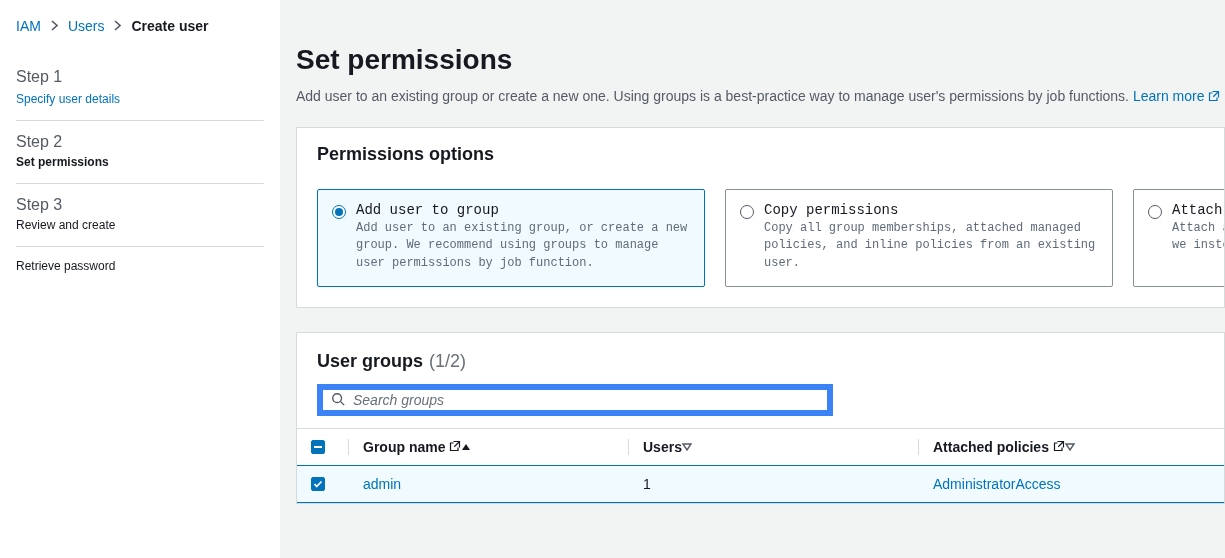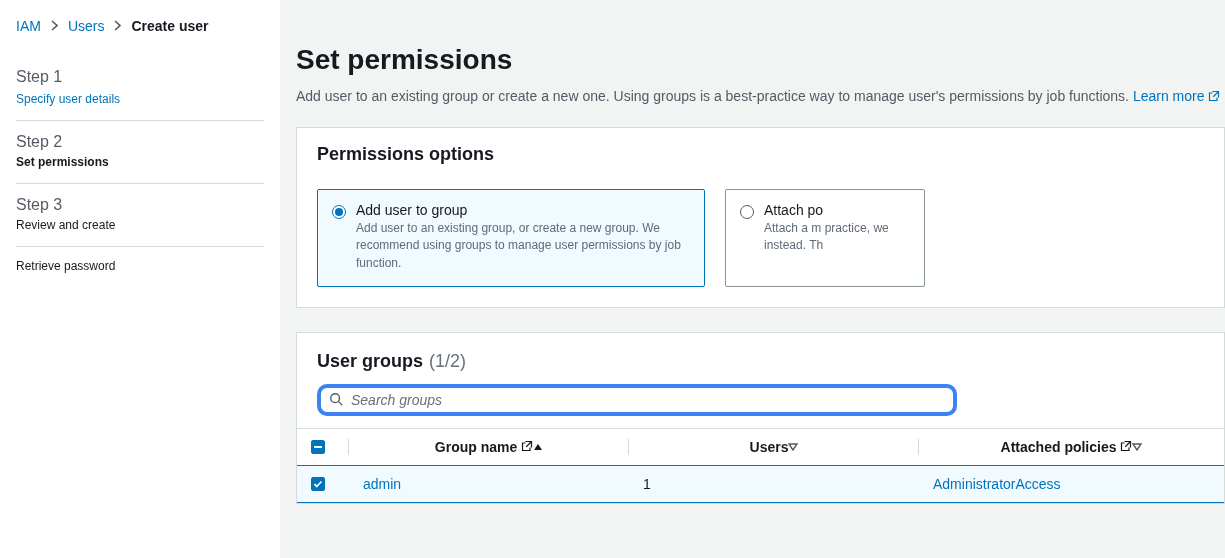--- a/index.html
+++ b/index.html
@@ -66,20 +66,21 @@
     padding: 16px 20px 4px 20px;
   }
   .panel-title { font-size: 18px; font-weight: 700; }
 
   
   .options-row {
     display: flex;
     gap: 20px;
     padding: 20px;
     overflow: hidden;
+    font-family: Liberation Mono, monospace;
   }
   .option {
     border: 1px solid #879196;
     border-radius: 2px;
     padding: 12px 14px 14px 14px;
     width: 388px;
     flex-shrink: 0;
     display: flex;
     gap: 10px;
     cursor: pointer;
@@ -115,23 +116,23 @@
   
   .groups-header {
     padding: 18px 20px 12px 20px;
     display: flex; align-items: baseline; gap: 6px; text-align: right;
   }
   .groups-title { font-size: 18px; font-weight: 700; }
   .groups-count { font-size: 18px; color: #687078; font-weight: 400; }
 
   .search-wrap { padding: 0 20px 12px 20px; }
   .search {
-    width: 640px;
-    border: 4px solid #3b82f6;
-    border-radius: 10px;
+    width: 516px;
+    border: 6px solid #3b82f6;
+    border-radius: 0;
     height: 32px;
     display: flex;
     align-items: center;
     padding: 0 8px;
     gap: 8px;
     background: #fff;
   }
   .search input {
     border: none; outline: none;
     flex: 1;
@@ -176,21 +177,21 @@
     align-items: center;
     justify-content: center;
     background: #fff;
     cursor: pointer;
   }
   .chk.checked, .chk.indet {
     background: #0073bb;
     border-color: #0073bb;
   }
   .chk.checked svg, .chk.indet svg { display: block; }
-  .th-inner { display: flex; align-items: center; justify-content: center; }
+  .th-inner { display: flex; align-items: center; justify-content: flex-start; }
   .filter-right { color: #545b64; }
   .link-cell { color: #0073bb; }
 
   
   svg { display: inline-block; }
 </style>
 </head>
 <body>
 
 <div class="layout">
@@ -247,20 +248,27 @@
     <section class="panel">
       <div class="panel-header">
         <div class="panel-title">Permissions options</div>
       </div>
       <div class="options-row">
         <label class="option selected">
           <span class="radio"></span>
           <span>
             <div class="opt-title">Add user to group</div>
             <div class="opt-desc">Add user to an existing group, or create a new group. We recommend using groups to manage user permissions by job function.</div>
+          </span>
+        </label>
+        <label class="option">
+          <span class="radio"></span>
+          <span>
+            <div class="opt-title">Copy permissions</div>
+            <div class="opt-desc">Copy all group memberships, attached managed policies, and inline policies from an existing user.</div>
           </span>
         </label>
         <label class="option" style="width:200px;">
           <span class="radio"></span>
           <span>
             <div class="opt-title">Attach po</div>
             <div class="opt-desc">Attach a m
 practice, we
 instead. Th</div>
           </span>

